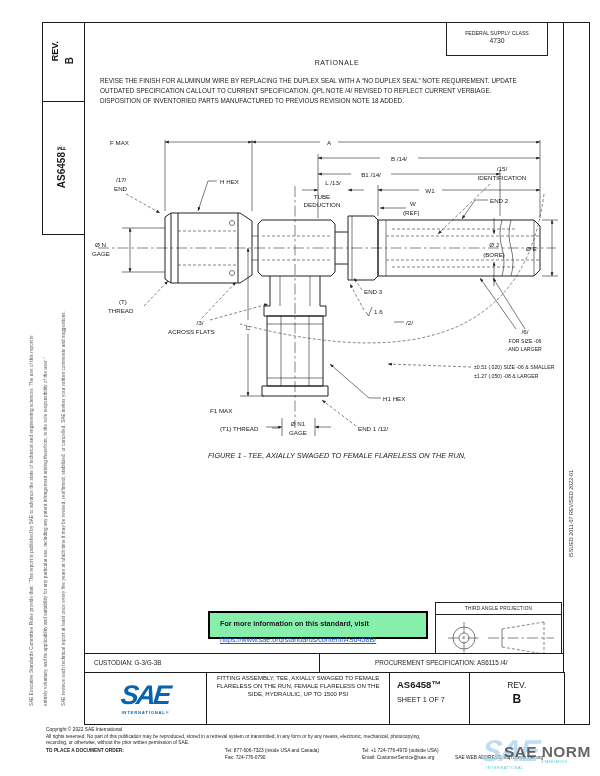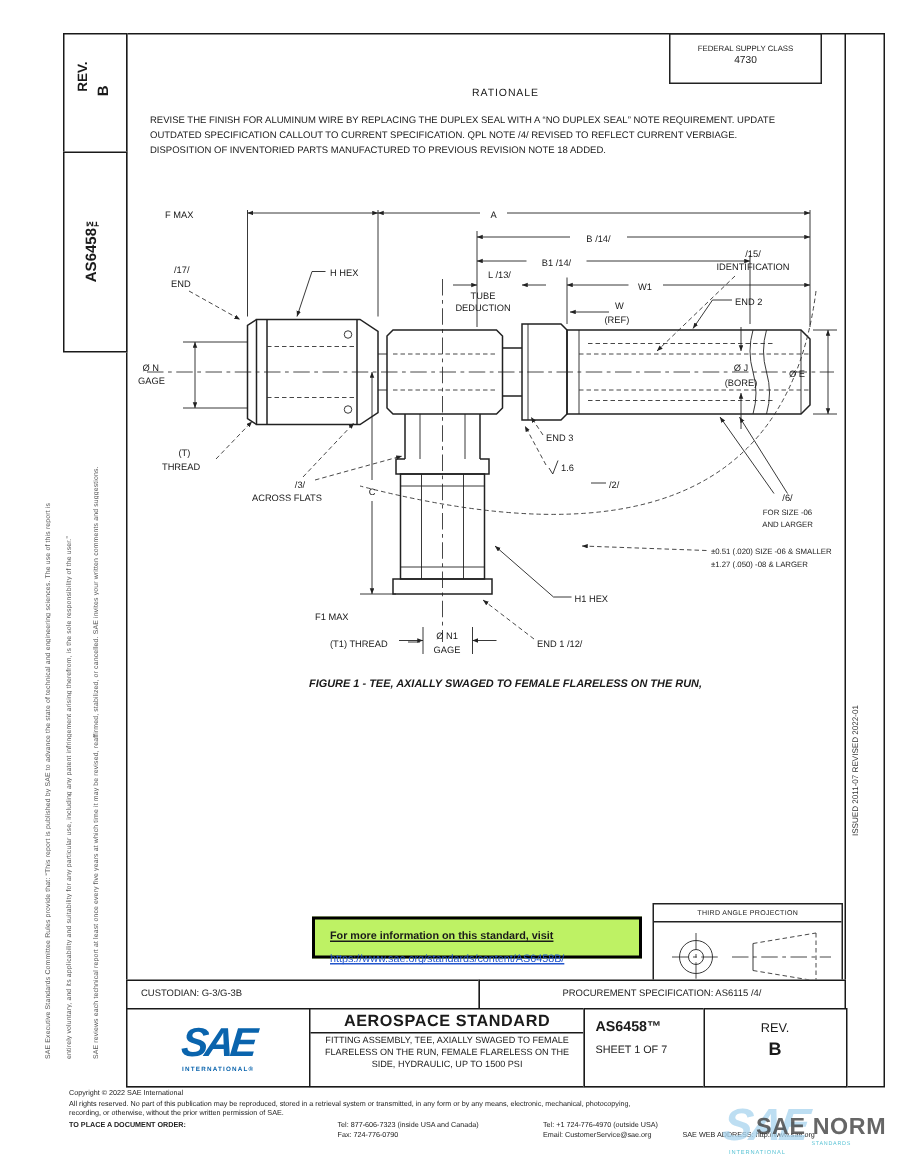--- a/index.html
+++ b/index.html
@@ -10,22 +10,22 @@
   .disc{font-size:4.6px;color:#555;letter-spacing:.1px;}
   .frame{left:84px;top:22px;width:506px;height:703px;border:1.8px solid #1a1a1a;box-sizing:border-box;}
   .innercol{left:563px;top:22px;width:0;height:703px;border-left:1.2px solid #1a1a1a;}
   .revbox{left:42px;top:22px;width:43px;height:81px;border:1.8px solid #1a1a1a;box-sizing:border-box;background:#fff;}
   .asbox{left:42px;top:101px;width:43px;height:134px;border:1.8px solid #1a1a1a;box-sizing:border-box;background:#fff;}
   .fscbox{left:446px;top:22px;width:102px;height:34px;border:1.5px solid #222;box-sizing:border-box;text-align:center;}
   .fsc1{font-size:5.2px;margin-top:7px;}
   .fsc2{font-size:6.8px;margin-top:1px;}
   .rat-h{left:84px;top:59px;width:506px;text-align:center;font-size:7px;letter-spacing:.6px;}
   .rat-p{left:100px;top:76px;width:421px;font-size:6.35px;line-height:1.6;text-align:left;}
-  .caption{left:84px;top:451px;width:506px;text-align:center;font-size:7.3px;font-weight:bold;font-style:italic;line-height:1.4;}
-  .infobox{left:208px;top:611px;width:220px;height:28px;border:2.5px solid #000;box-sizing:border-box;padding:6px 0 0 10px;background:#bef264;text-decoration:underline;}
+  .caption{left:84px;top:451px;width:506px;text-align:center;font-size:7.3px;font-weight:normal;font-style:italic;line-height:1.4;}
+  .infobox{left:208px;top:611px;width:220px;height:28px;border:2.5px solid #000;box-sizing:border-box;padding:6px 0 0 10px;background:#86efac;}
   .info1{font-size:7.2px;font-weight:bold;}
   .info-link{font-size:7.2px;text-decoration:underline;display:inline-block;margin-top:3px;}
   .projbox{left:435px;top:602px;width:127px;height:60px;border:1.3px solid #222;box-sizing:border-box;background:#fff;}
   .projtitle{font-size:4.7px;text-align:center;line-height:11px;height:11px;border-bottom:1.2px solid #222;letter-spacing:.2px;}
   .cell{position:absolute;border:1.2px solid #1a1a1a;box-sizing:border-box;background:#fff;}
   .custodian{font-size:6.3px;line-height:17px;padding-left:9px;}
   .procure{font-size:6.3px;line-height:17px;text-align:center;}
   .aerohead{font-size:10.8px;font-weight:bold;text-align:center;letter-spacing:.4px;padding-top:2px;border-bottom:1.1px solid #1a1a1a;padding-bottom:1px;}
   .aerodesc{font-size:6.05px;text-align:center;line-height:1.32;margin-top:2px;}
   .docnum{font-size:9.5px;font-weight:bold;padding:6px 0 0 7px;}
@@ -240,21 +240,20 @@
 <div class="vtext" style="left:568px;top:470px;font-size:5.4px;color:#333;">ISSUED 2011-07      REVISED 2022-01</div>
 
 <div class="cell custodian" style="left:84px;top:653px;width:236px;height:20px;"><span>CUSTODIAN: G-3/G-3B</span></div>
 <div class="cell procure" style="left:318.8px;top:653px;width:245px;height:20px;"><span>PROCUREMENT SPECIFICATION: AS6115 /4/</span></div>
 
 <div class="cell" style="left:84px;top:671.8px;width:123px;height:53.5px;display:flex;flex-direction:column;align-items:center;justify-content:center;">
   <div class="saelogo" style="color:#0a64ad;">SAE</div>
   <div class="saesub" style="color:#0a64ad;">INTERNATIONAL®</div>
 </div>
 <div class="cell" style="left:205.8px;top:671.8px;width:184.5px;height:53.5px;">
-  <div class="aerohead">AEROSPACE STANDARD</div>
   <div class="aerodesc">
     <div>FITTING ASSEMBLY, TEE, AXIALLY SWAGED TO FEMALE</div>
     <div>FLARELESS ON THE RUN, FEMALE FLARELESS ON THE</div>
     <div>SIDE, HYDRAULIC, UP TO 1500 PSI</div>
   </div>
 </div>
 <div class="cell" style="left:389px;top:671.8px;width:81.5px;height:53.5px;">
   <div class="docnum">AS6458™</div>
   <div class="sheet">SHEET 1 OF 7</div>
 </div>

